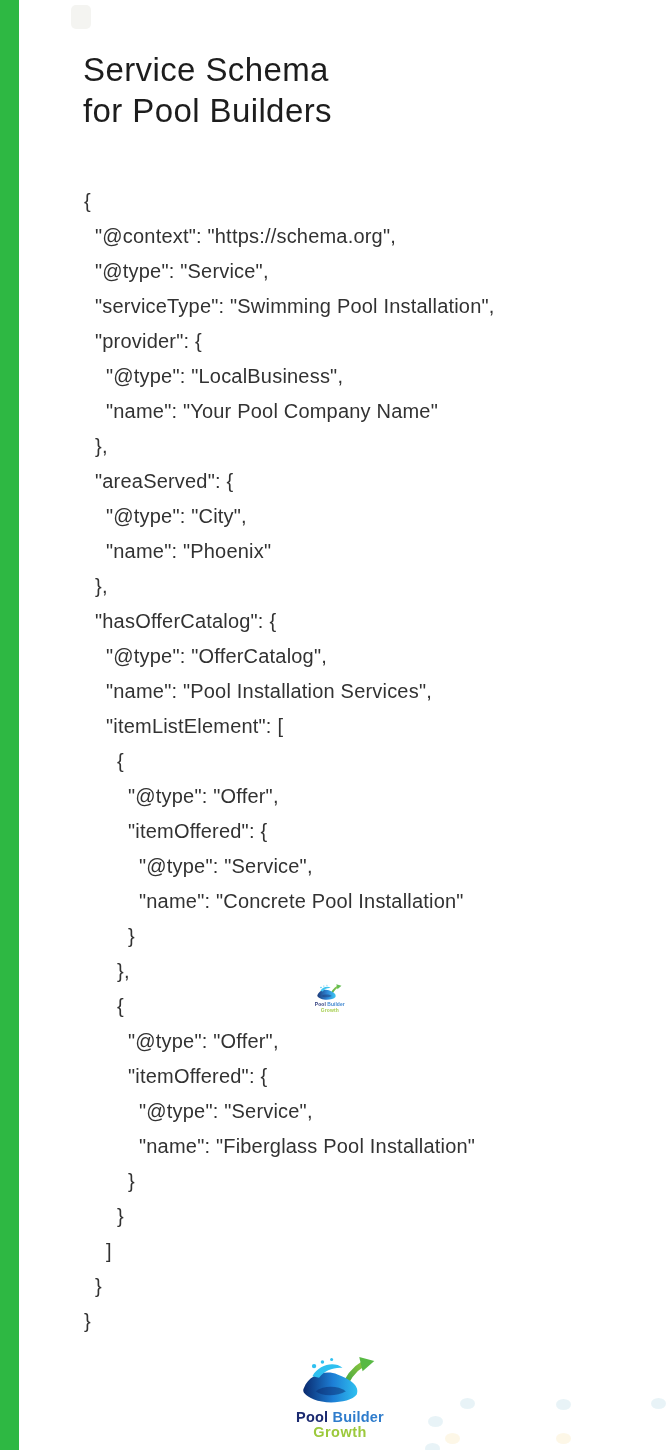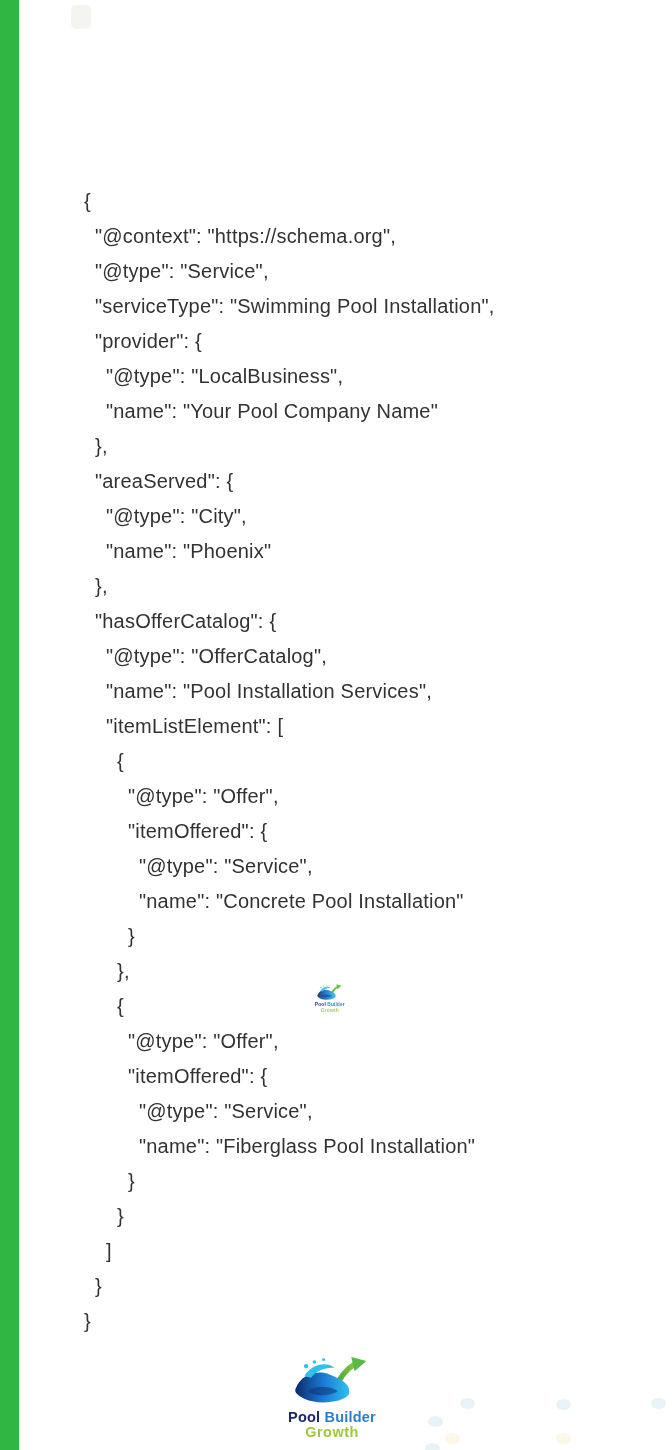--- a/index.html
+++ b/index.html
@@ -48,21 +48,21 @@
   .code-line{
     line-height:35px;
     height:35px;
     white-space:pre;
   }
   .logo{
     position:absolute;
     width:140px;
     text-align:center;
   }
-  .logo.main{left:262px;top:1356px;}
+  .logo.main{left:270px;top:1356px;}
   .logo.mini{
     left:306px;top:984px;
     transform:scale(0.34);
     transform-origin:0 0;
     opacity:0.92;
   }
   .logo .mark{display:block;margin:0 auto 1px auto;}
   .logo .line1{
     font-size:14.5px;font-weight:bold;letter-spacing:0.2px;
     line-height:16px;
@@ -82,20 +82,24 @@
   .dot.cream{background:rgba(253,246,228,0.9);}
 </style>
 </head>
 <body>
 
 <div class="page">
 
   <div class="green-bar"></div>
   <div class="faint-patch"></div>
 
+  <div class="title">
+    <div>Service Schema</div>
+    <div>for Pool Builders</div>
+  </div>
 
   <div class="code-block">
       <div class="code-line" style="padding-left: 0px;">{</div>
       <div class="code-line" style="padding-left: 11px;">"@context": "https://schema.org",</div>
       <div class="code-line" style="padding-left: 11px;">"@type": "Service",</div>
       <div class="code-line" style="padding-left: 11px;">"serviceType": "Swimming Pool Installation",</div>
       <div class="code-line" style="padding-left: 11px;">"provider": {</div>
       <div class="code-line" style="padding-left: 22px;">"@type": "LocalBusiness",</div>
       <div class="code-line" style="padding-left: 22px;">"name": "Your Pool Company Name"</div>
       <div class="code-line" style="padding-left: 11px;">},</div>

